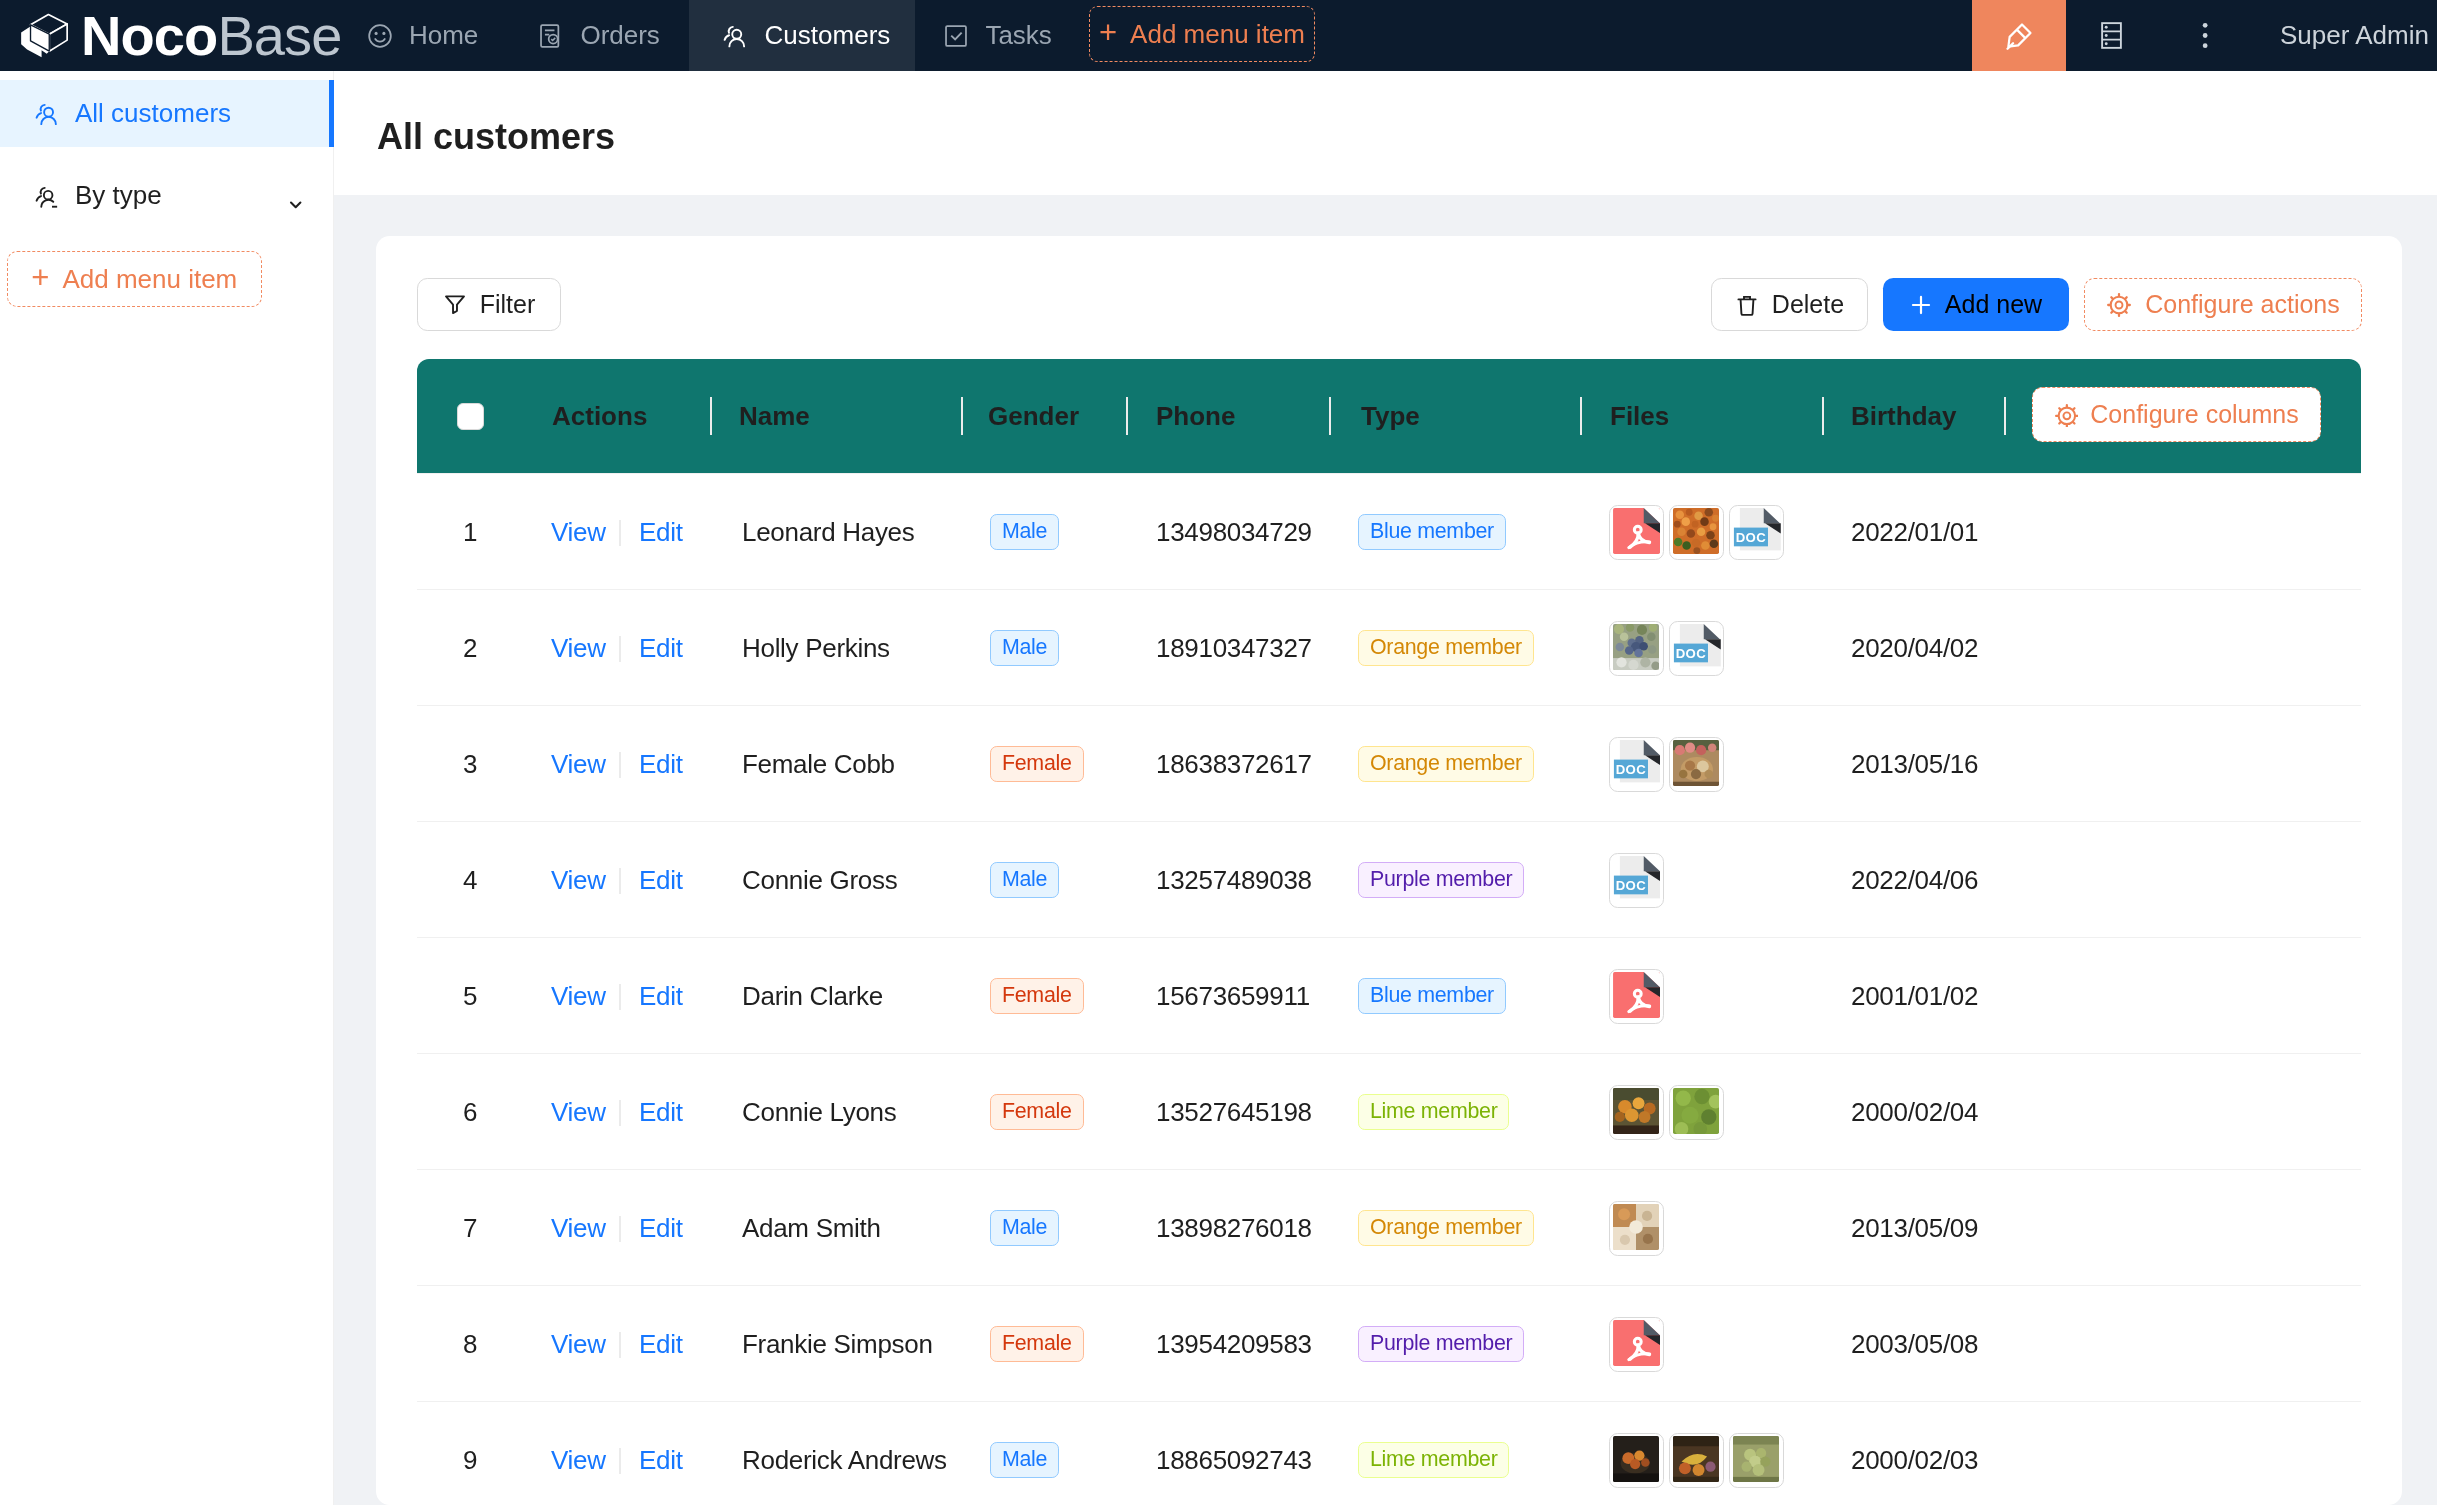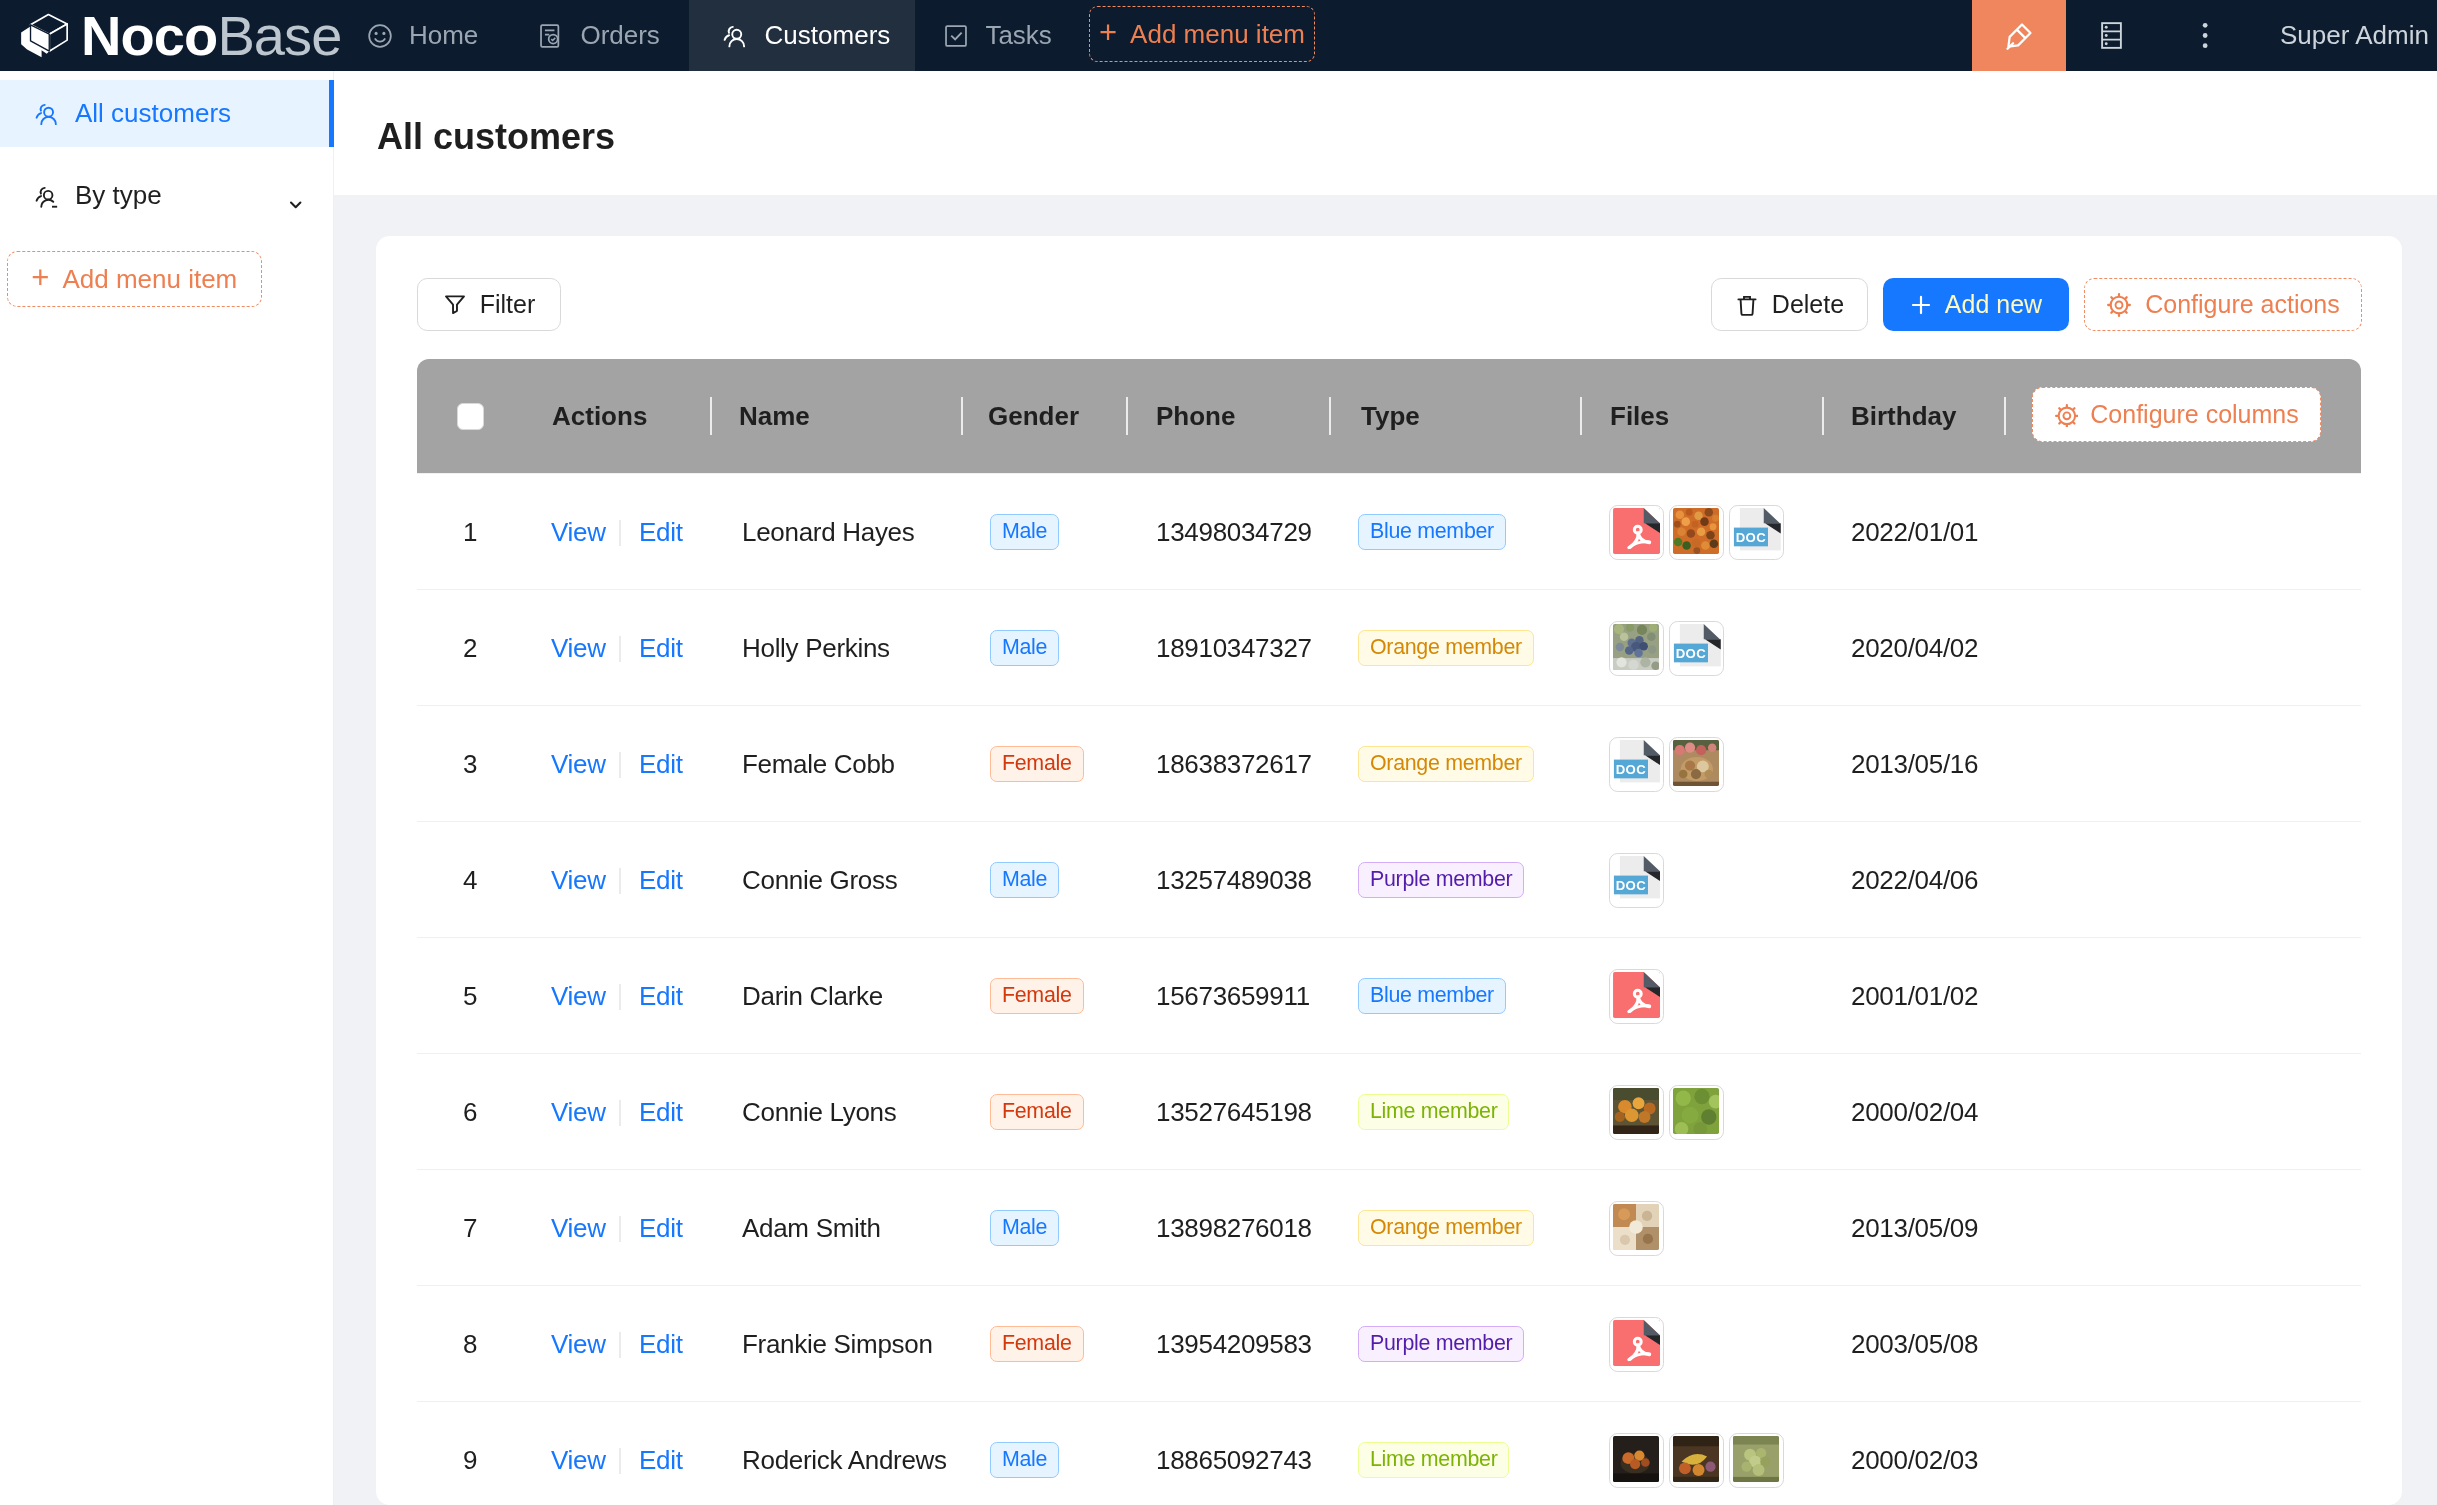--- a/index.html
+++ b/index.html
@@ -39,23 +39,23 @@
 #phead { position:absolute; left:334px; top:71px; width:2104px; height:124px; background:#fff; }
 #ptitle { position:absolute; left:43px; top:4.3px; height:124px; display:flex; align-items:center;
   font-size:36px; font-weight:600; color:#1f1f1f; }
 #card { position:absolute; left:376px; top:236px; width:2026px; height:1269px; background:#fff;
   border-radius:13.7px; }
 
 .btn { position:absolute; top:42px; height:53px; border:1.7px solid #d9d9d9; border-radius:10.3px;
   background:#fff; display:flex; align-items:center; justify-content:center; gap:13px;
   font-size:25px; color:#1f1f1f; }
 .btn.dashed { border:1.7px dashed #f18b62; color:#ee7f50; }
-.btn.primary { border:none; background:#1677ff; color:#fef9c3; }
-
-#thead { position:absolute; left:41px; top:123px; width:1944px; height:115px; background:#a3a3a3;
+.btn.primary { border:none; background:#1677ff; color:#000000; }
+
+#thead { position:absolute; left:41px; top:123px; width:1944px; height:115px; background:#0f766e;
   border-bottom:1.7px solid #f0f0f0; border-radius:12px 12px 0 0; }
 .hlabel { position:absolute; top:0; height:115px; display:flex; align-items:center;
   font-size:26px; font-weight:600; color:#1f1f1f; }
 .hsep { position:absolute; top:38px; width:1.7px; height:38px; background:#ececec; }
 #cfgcols { position:absolute; left:1615px; top:28px; width:289px; height:55px; border:1.7px dashed #f18b62;
   border-radius:10.3px; display:flex; align-items:center; justify-content:center; gap:12px;
   color:#ee7f50; font-size:25px; background:#fff; }
 
 #tbody { position:absolute; left:41px; top:0; width:1944px; height:1269px; }
 .row { position:absolute; left:0; width:1944px; height:116px; border-bottom:1.7px solid #f0f0f0;

